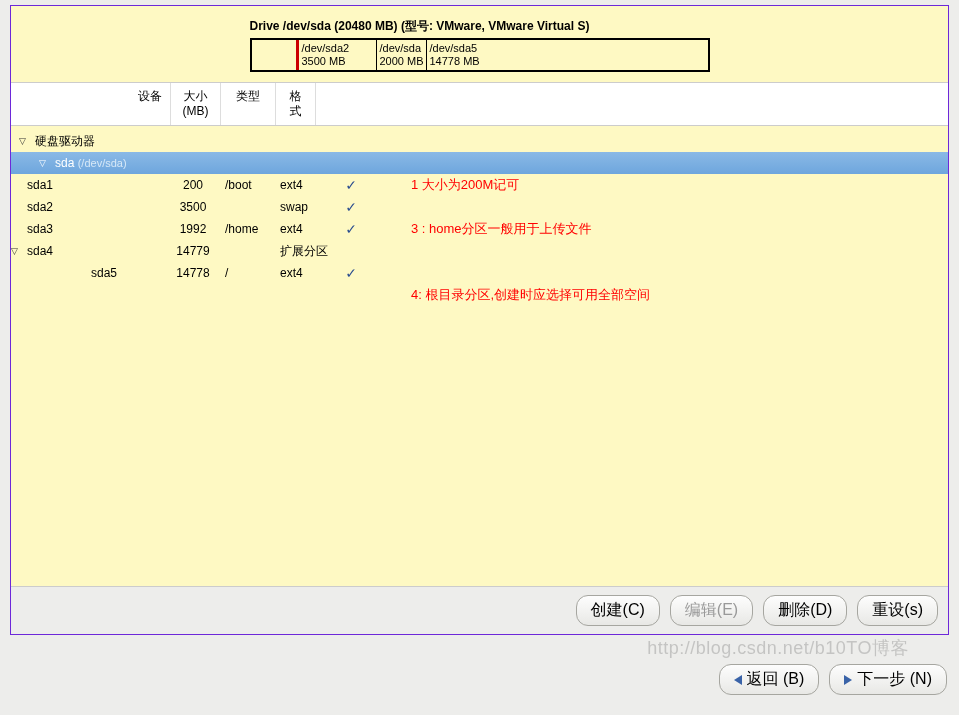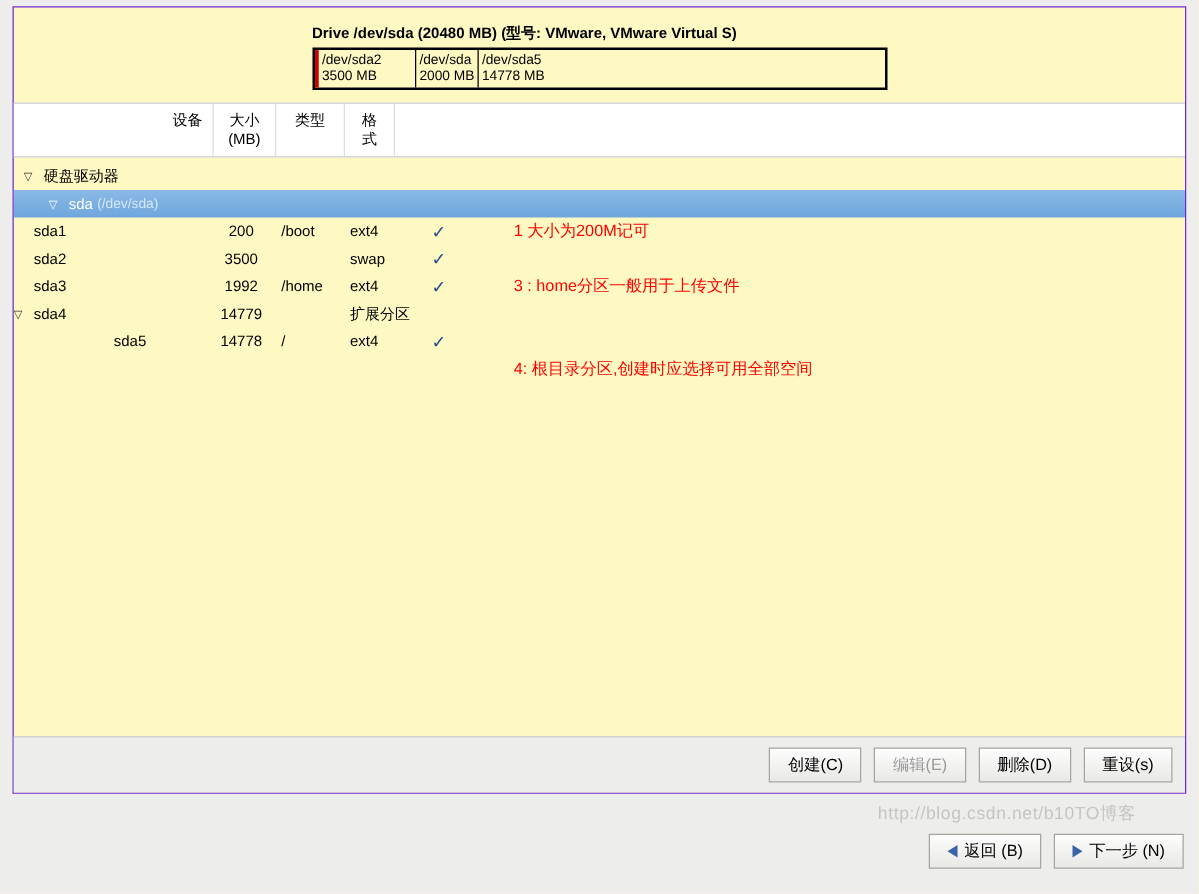--- a/index.html
+++ b/index.html
@@ -39,21 +39,21 @@
       height: 34px;
     }
     .part-cell {
       border-left: 1px solid #000;
       padding: 2px 3px;
       font-size: 11px;
       line-height: 13px;
       overflow: hidden;
       white-space: nowrap;
     }
-    .part-cell:first-child { border-left: none; }
+    .part-cell:first-child { border-left: none; margin-left: 44px; }
     .part-cell.sel {
       border-left: 3px solid #c00;
     }
     .table-header {
       display: flex;
       border-top: 1px solid #ccc;
       border-bottom: 1px solid #ccc;
       background: #fff;
     }
     .th {
@@ -108,23 +108,23 @@
       border-top: 1px solid #ccc;
       padding: 8px 10px;
       display: flex;
       justify-content: flex-end;
       gap: 10px;
       background: #ededeb;
     }
     button.gtk {
       background: linear-gradient(#fdfdfd, #e8e8e5);
       border: 1px solid #a6a6a0;
-      border-radius: 0;
+      border-radius: 12px;
       padding: 4px 14px;
-      font-size: 13px;
+      font-size: 16px;
       cursor: pointer;
       display: inline-flex;
       align-items: center;
       gap: 5px;
     }
     button.gtk[disabled] {
       color: #999;
       cursor: default;
     }
     .nav-row {
@@ -138,21 +138,21 @@
       width: 0; height: 0;
       border-top: 5px solid transparent;
       border-bottom: 5px solid transparent;
     }
     .arrow-left  { border-right: 8px solid #3a63a8; }
     .arrow-right { border-left: 8px solid #3a63a8; }
     .watermark {
       position: absolute;
       right: 50px; bottom: 55px;
       color: rgba(120,120,120,0.35);
-      font-size: 14px;
+      font-size: 18px;
       letter-spacing: 0.5px;
       margin-top: 33px;
     }
   </style>
 </head>
 <body>
 
 <div class="main-panel">
 
   <div class="drive-header-wrap">

